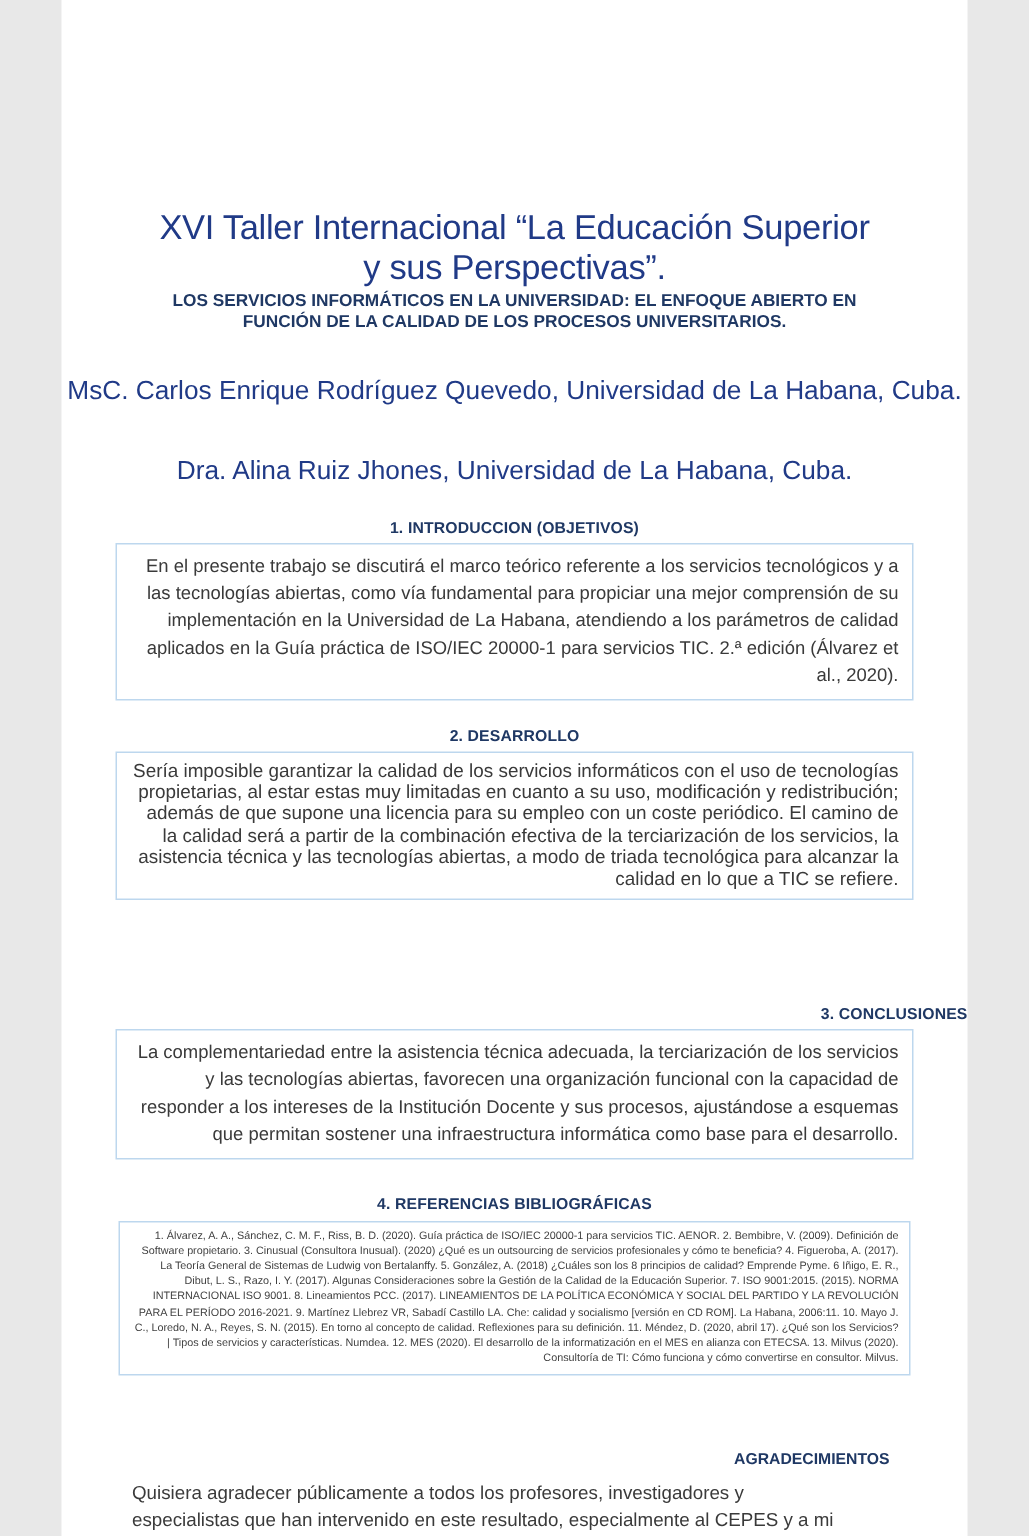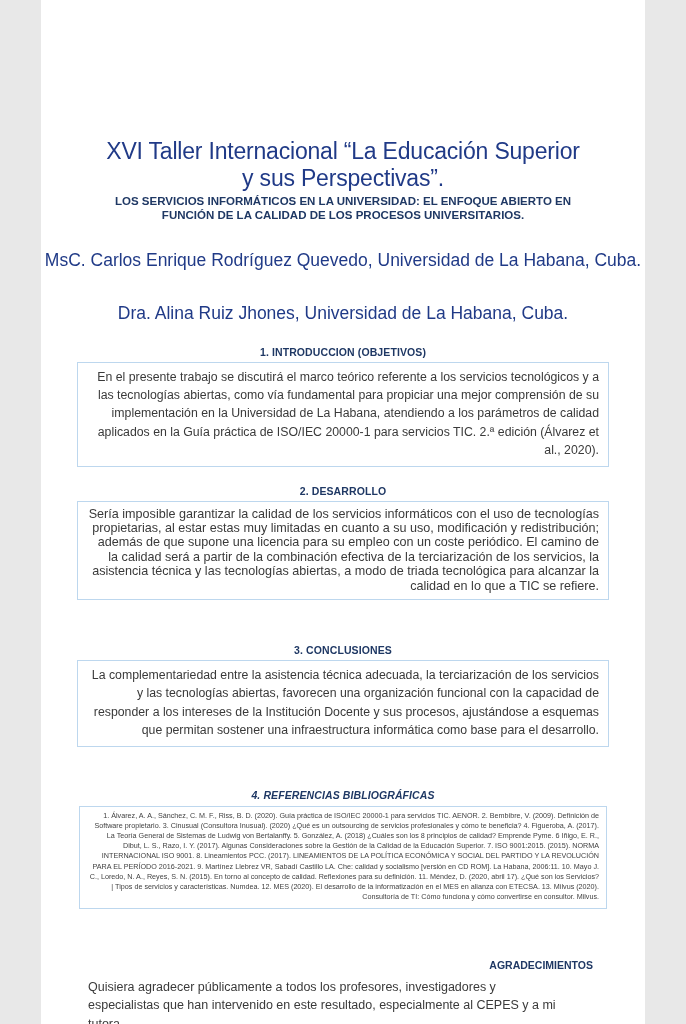--- a/index.html
+++ b/index.html
@@ -46,22 +46,22 @@
   .author-line + .author-line{margin-top:31px;}
   .section-heading{
     text-align:center;
     font-size:10.5px;
     font-weight:700;
     color:var(--heading-navy);
     letter-spacing:0.1px;
   }
   .sh-1{margin-top:21px;}
   .sh-2{margin-top:18px;}
-  .sh-3{margin-top:44px;}
-  .sh-4{margin-top:42px;font-style:italic;}
+  .sh-3{margin-top:70px;text-align:right;}
+  .sh-4{margin-top:24px;}
   .box{
     margin:4px 36px 0;
     border:1px solid var(--box-border);
     padding:5px 9px 6px;
     color:var(--body-text);
     font-size:12.3px;
     text-align:right;
   }
   .box.loose{line-height:1.5;}
   .box.tight{line-height:1.14;font-size:12.6px;}

